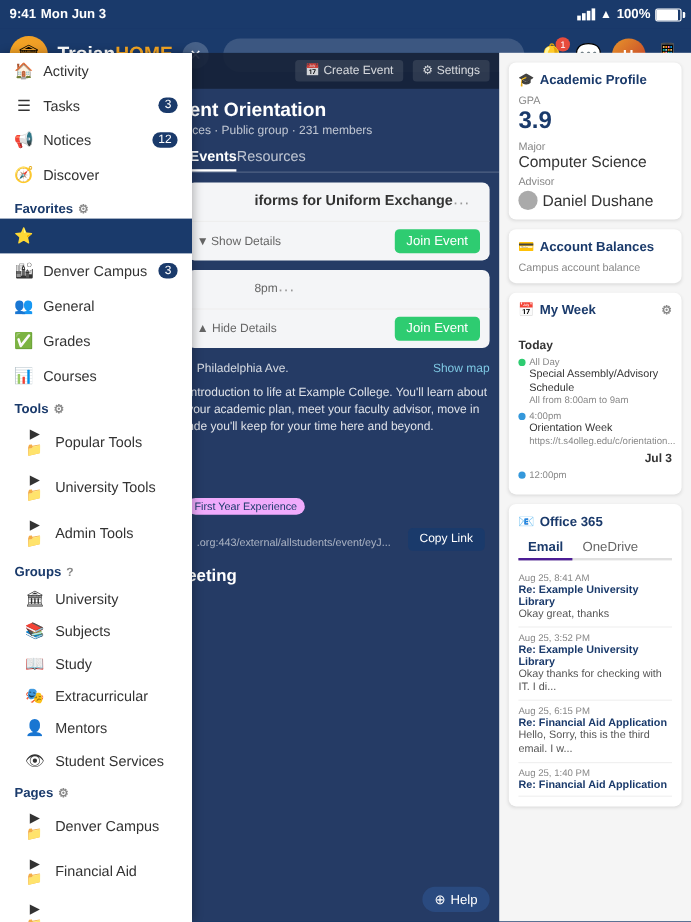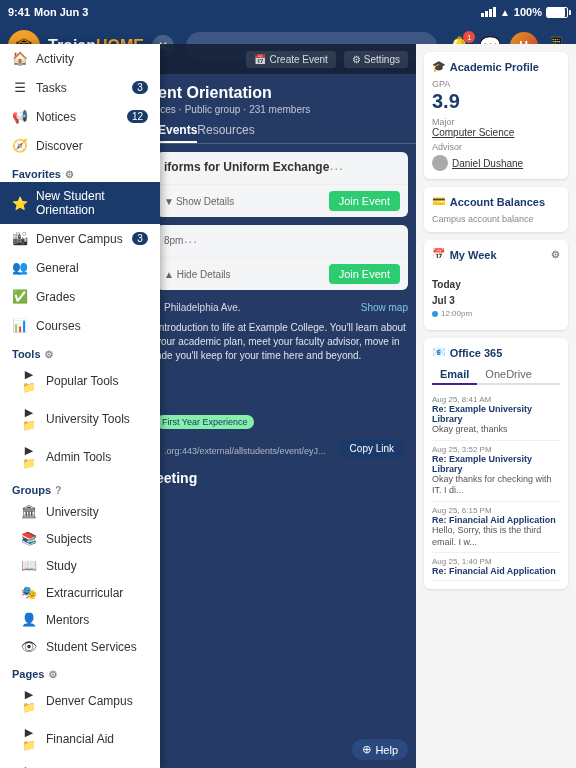--- a/index.html
+++ b/index.html
@@ -227,21 +227,21 @@
       color: #1a3a6b;
       display: flex;
       align-items: center;
       gap: 4px;
       margin-bottom: 6px;
     }
 
     .profile-gpa-label { font-size: 9px; color: #888; margin-bottom: 1px; }
     .profile-gpa { font-size: 20px; font-weight: bold; color: #1a3a6b; }
     .profile-field-label { font-size: 9px; color: #888; margin-top: 4px; }
-    .profile-field-value { font-size: 10px; color: #333; text-decoration: underline; }
+    .profile-field-value { font-size: 13px; color: #333; }
     .profile-advisor {
       display: flex; align-items: center; gap: 4px; margin-top: 3px;
     }
     .profile-advisor-avatar {
       width: 16px; height: 16px;
       border-radius: 50%;
       background: #aaa;
       flex-shrink: 0;
     }
 
@@ -258,21 +258,21 @@
       width: 6px; height: 6px;
       border-radius: 50%;
       background: #2ecc71;
       margin-top: 2px;
       flex-shrink: 0;
     }
     .event-dot.blue { background: #3498db; }
     .event-text { font-size: 9px; color: #333; line-height: 1.3; }
     .event-time { font-size: 8px; color: #888; }
 
-    .week-date-label { font-size: 10px; font-weight: 700; color: #333; margin: 5px 0 3px; }
+    .week-date-label { font-size: 10px; font-weight: 700; color: #333; margin: 5px 0 3px; text-align: right; }
 
     .office365-tabs {
       display: flex;
       gap: 0;
       margin-bottom: 6px;
       border-bottom: 2px solid #e0e0e0;
     }
     .o365-tab {
       font-size: 11px;
       padding: 3px 8px;
@@ -360,20 +360,21 @@
       background: rgba(255,255,255,0.95);
       margin: 0 8px 8px;
       border-radius: 6px;
       overflow: hidden;
     }
     .event-card-header {
       padding: 8px;
       display: flex;
       justify-content: flex-start;
       align-items: flex-start;
+      margin-left: 48px;
     }
     .event-card-title { font-size: 12px; font-weight: 600; color: #333; }
     .event-card-meta { font-size: 10px; color: #666; margin-top: 2px; }
     .event-card-dots { color: #999; font-size: 14px; }
     .event-card-footer {
       padding: 6px 8px;
       display: flex;
       justify-content: space-between;
       align-items: center;
       border-top: 1px solid #eee;
@@ -391,21 +392,21 @@
       border-radius: 4px;
       cursor: pointer;
     }
     .hide-btn {
       font-size: 10px;
       color: #666;
     }
 
     .tag {
       display: inline-block;
-      background: #86efac;
+      background: #f0abfc;
       color: #1a3a6b;
       font-size: 9px;
       padding: 2px 6px;
       border-radius: 10px;
       margin-top: 44px;
     }
 
     .location-text { font-size: 10px; color: rgba(255,255,255,0.8); padding: 2px 8px; }
 
     .copy-btn {
@@ -500,21 +501,20 @@
     <span class="icon">🧭</span>
     <span class="label">Discover</span>
   </div>
 
   <div class="section-header">
     <span>Favorites</span>
     <span class="settings-icon">⚙</span>
   </div>
   <div class="nav-item active">
     <span class="icon">⭐</span>
-    <span class="label">New Student Orientation</span>
   </div>
   <div class="nav-item">
     <span class="icon">🏙</span>
     <span class="label">Denver Campus</span>
     <span class="badge">3</span>
   </div>
   <div class="nav-item">
     <span class="icon">👥</span>
     <span class="label">General</span>
   </div>
@@ -693,20 +693,36 @@
   </div>
 
   <div class="widget">
     <div class="widget-title">
       <span>📅</span>
       <span>My Week</span>
       <span style="margin-left:auto; font-size:10px; color:#888;">⚙</span>
     </div>
     <div class="week-section">
       <div class="week-day-label">Today</div>
+      <div class="week-event">
+        <div class="event-dot"></div>
+        <div>
+          <div class="event-time">All Day</div>
+          <div class="event-text">Special Assembly/Advisory Schedule</div>
+          <div class="event-time">All from 8:00am to 9am</div>
+        </div>
+      </div>
+      <div class="week-event">
+        <div class="event-dot blue"></div>
+        <div>
+          <div class="event-time">4:00pm</div>
+          <div class="event-text">Orientation Week</div>
+          <div class="event-time">https://t.s4olleg.edu/c/orientation...</div>
+        </div>
+      </div>
     </div>
     <div class="week-date-label">Jul 3</div>
     <div class="week-event">
       <div class="event-dot blue"></div>
       <div>
         <div class="event-time">12:00pm</div>
       </div>
     </div>
   </div>
 

